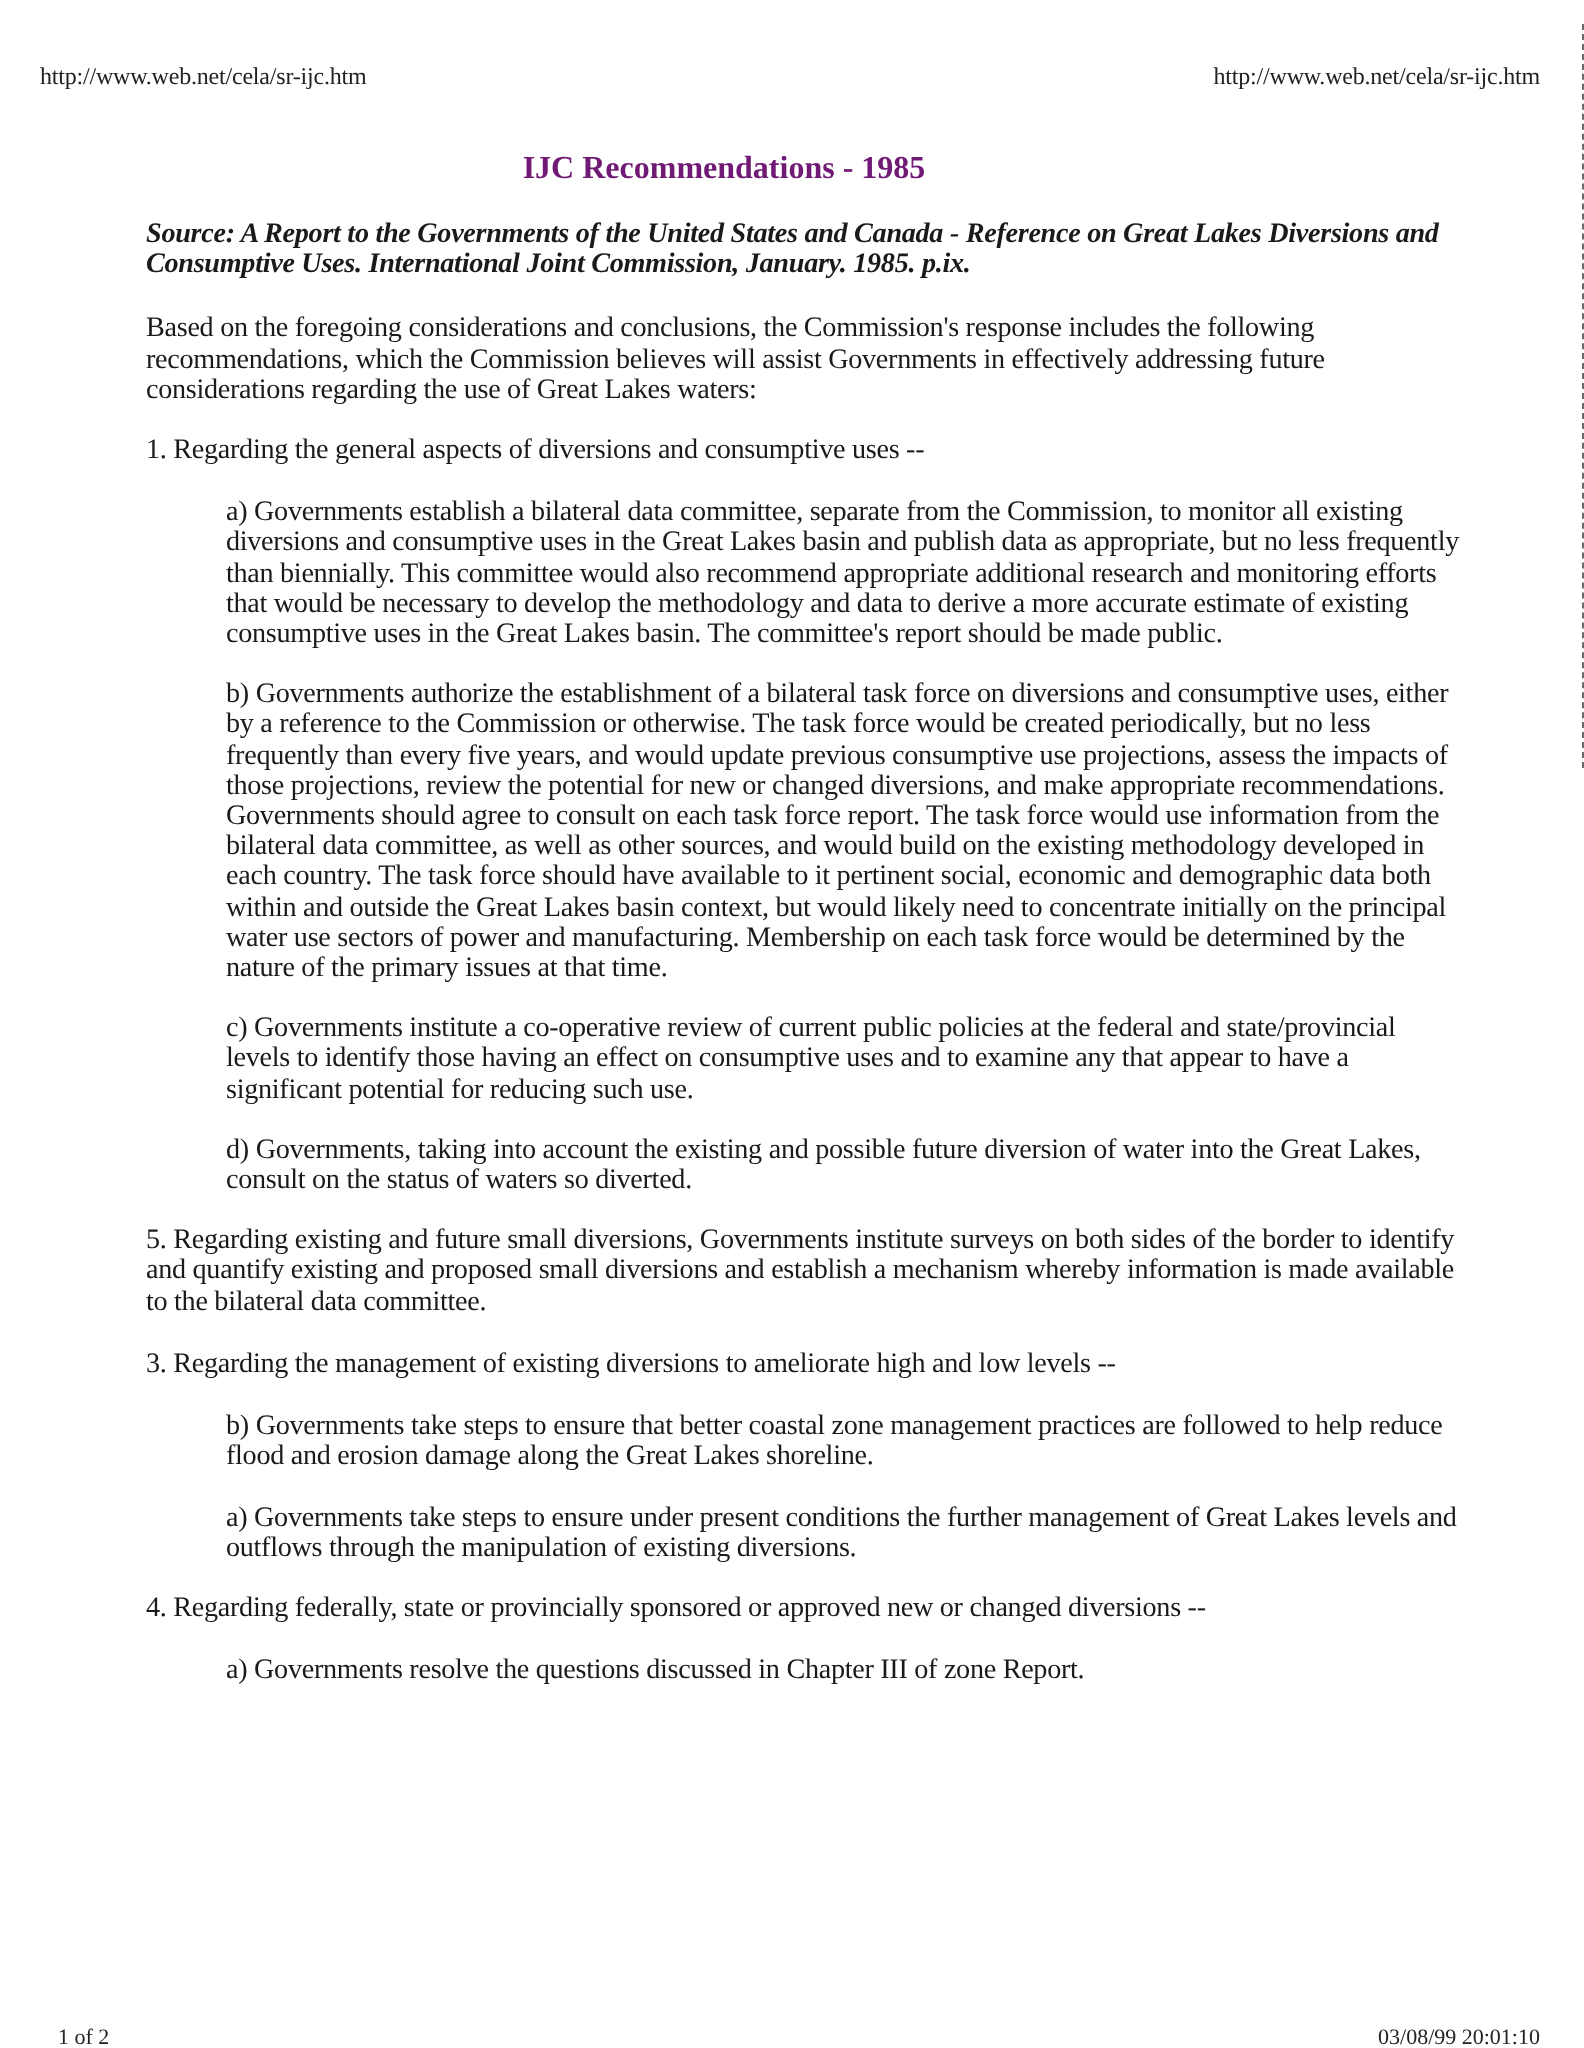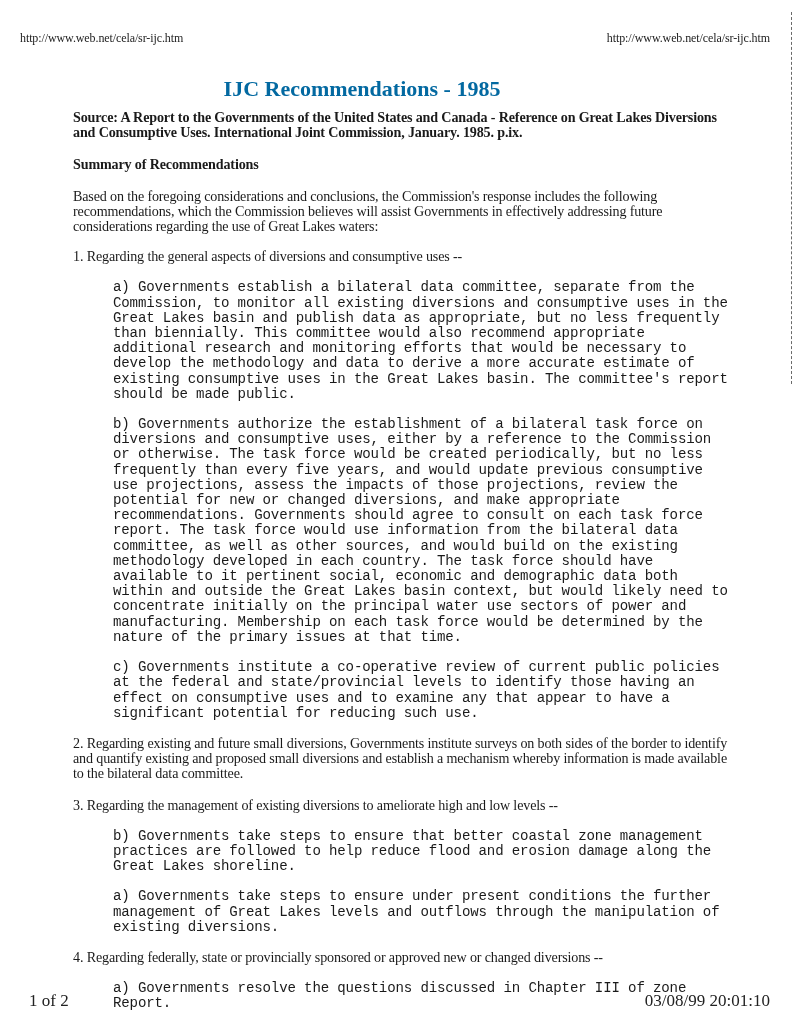--- a/index.html
+++ b/index.html
@@ -31,76 +31,76 @@
       width: 0;
       height: 372px;
       border-right: 1.5px dashed #6a6a6a;
     }
     .title {
       position: absolute;
       top: 76px;
       left: 0;
       width: 724px;
       text-align: center;
-      font-size: 22px;
+      font-size: 16px;
       font-weight: bold;
-      color: #0369a1;
+      color: #701a75;
     }
     .content {
       position: absolute;
       left: 73px;
       top: 110px;
       width: 660px;
       font-size: 14.1px;
       line-height: 15.2px;
       letter-spacing: -0.15px;
     }
     .source {
       font-weight: bold;
       margin: 0 0 17px 0;
+      font-style: italic;
     }
     .summary-heading {
       font-weight: bold;
       margin: 0 0 16px 0;
     }
     p { margin: 0 0 15px 0; }
     .numbered { margin: 0 0 16px 0; }
     .sub {
       margin: 0 0 15px 40px;
-      font-family: Liberation Mono, monospace;
     }
     .footer {
       position: absolute;
-      top: 991px;
-      font-size: 17px;
+      top: 1013px;
+      font-size: 11px;
       color: #222;
     }
     .footer-left { left: 29px; }
     .footer-right { right: 22px; text-align: right; }
   </style>
 </head>
 <body>
 
 <div class="hdr-url hdr-left">http://www.web.net/cela/sr-ijc.htm</div>
 <div class="hdr-url hdr-right">http://www.web.net/cela/sr-ijc.htm</div>
 <div class="edge-line"></div>
 
 <div class="title">IJC Recommendations - 1985</div>
 
 <div class="content">
   <p class="source">Source: A Report to the Governments of the United States and Canada - Reference on Great Lakes Diversions and Consumptive Uses. International Joint Commission, January. 1985. p.ix.</p>
-  <p class="summary-heading">Summary of Recommendations</p>
   <p>Based on the foregoing considerations and conclusions, the Commission's response includes the following recommendations, which the Commission believes will assist Governments in effectively addressing future considerations regarding the use of Great Lakes waters:</p>
 
   <p class="numbered">1. Regarding the general aspects of diversions and consumptive uses --</p>
   <p class="sub">a) Governments establish a bilateral data committee, separate from the Commission, to monitor all existing diversions and consumptive uses in the Great Lakes basin and publish data as appropriate, but no less frequently than biennially. This committee would also recommend appropriate additional research and monitoring efforts that would be necessary to develop the methodology and data to derive a more accurate estimate of existing consumptive uses in the Great Lakes basin. The committee's report should be made public.</p>
   <p class="sub">b) Governments authorize the establishment of a bilateral task force on diversions and consumptive uses, either by a reference to the Commission or otherwise. The task force would be created periodically, but no less frequently than every five years, and would update previous consumptive use projections, assess the impacts of those projections, review the potential for new or changed diversions, and make appropriate recommendations. Governments should agree to consult on each task force report. The task force would use information from the bilateral data committee, as well as other sources, and would build on the existing methodology developed in each country. The task force should have available to it pertinent social, economic and demographic data both within and outside the Great Lakes basin context, but would likely need to concentrate initially on the principal water use sectors of power and manufacturing. Membership on each task force would be determined by the nature of the primary issues at that time.</p>
   <p class="sub">c) Governments institute a co-operative review of current public policies at the federal and state/provincial levels to identify those having an effect on consumptive uses and to examine any that appear to have a significant potential for reducing such use.</p>
+  <p class="sub">d) Governments, taking into account the existing and possible future diversion of water into the Great Lakes, consult on the status of waters so diverted.</p>
 
-  <p class="numbered">2. Regarding existing and future small diversions, Governments institute surveys on both sides of the border to identify and quantify existing and proposed small diversions and establish a mechanism whereby information is made available to the bilateral data committee.</p>
+  <p class="numbered">5. Regarding existing and future small diversions, Governments institute surveys on both sides of the border to identify and quantify existing and proposed small diversions and establish a mechanism whereby information is made available to the bilateral data committee.</p>
 
   <p class="numbered">3. Regarding the management of existing diversions to ameliorate high and low levels --</p>
   <p class="sub">b) Governments take steps to ensure that better coastal zone management practices are followed to help reduce flood and erosion damage along the Great Lakes shoreline.</p>
   <p class="sub">a) Governments take steps to ensure under present conditions the further management of Great Lakes levels and outflows through the manipulation of existing diversions.</p>
 
   <p class="numbered">4. Regarding federally, state or provincially sponsored or approved new or changed diversions --</p>
   <p class="sub">a) Governments resolve the questions discussed in Chapter III of zone Report.</p>
 </div>
 
 <div class="footer footer-left">1 of 2</div>

